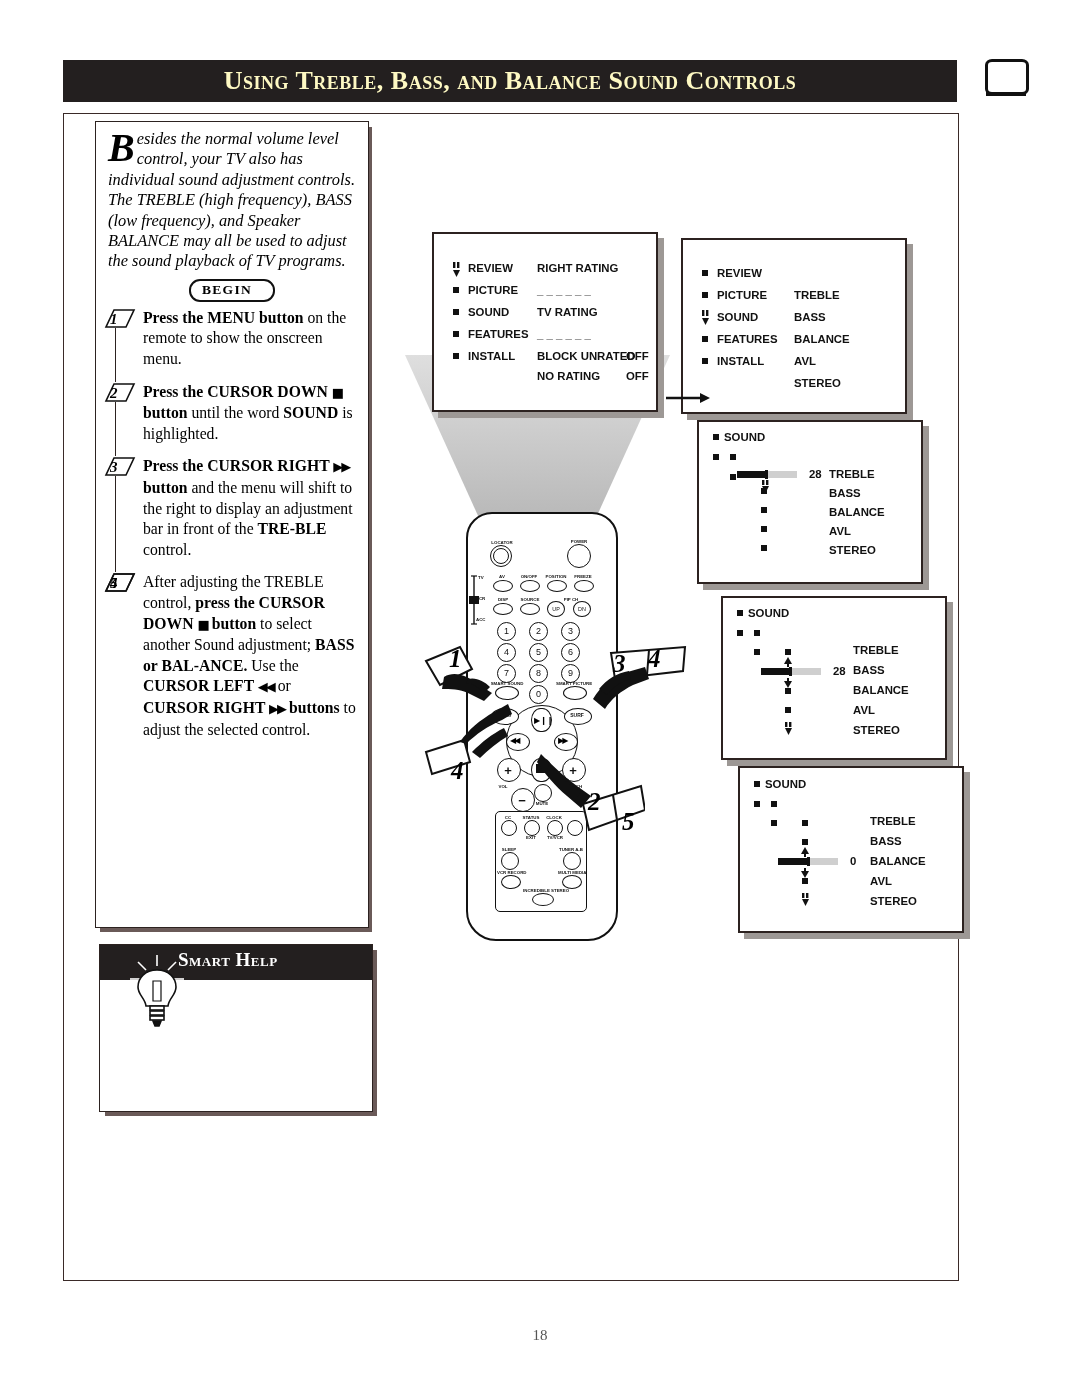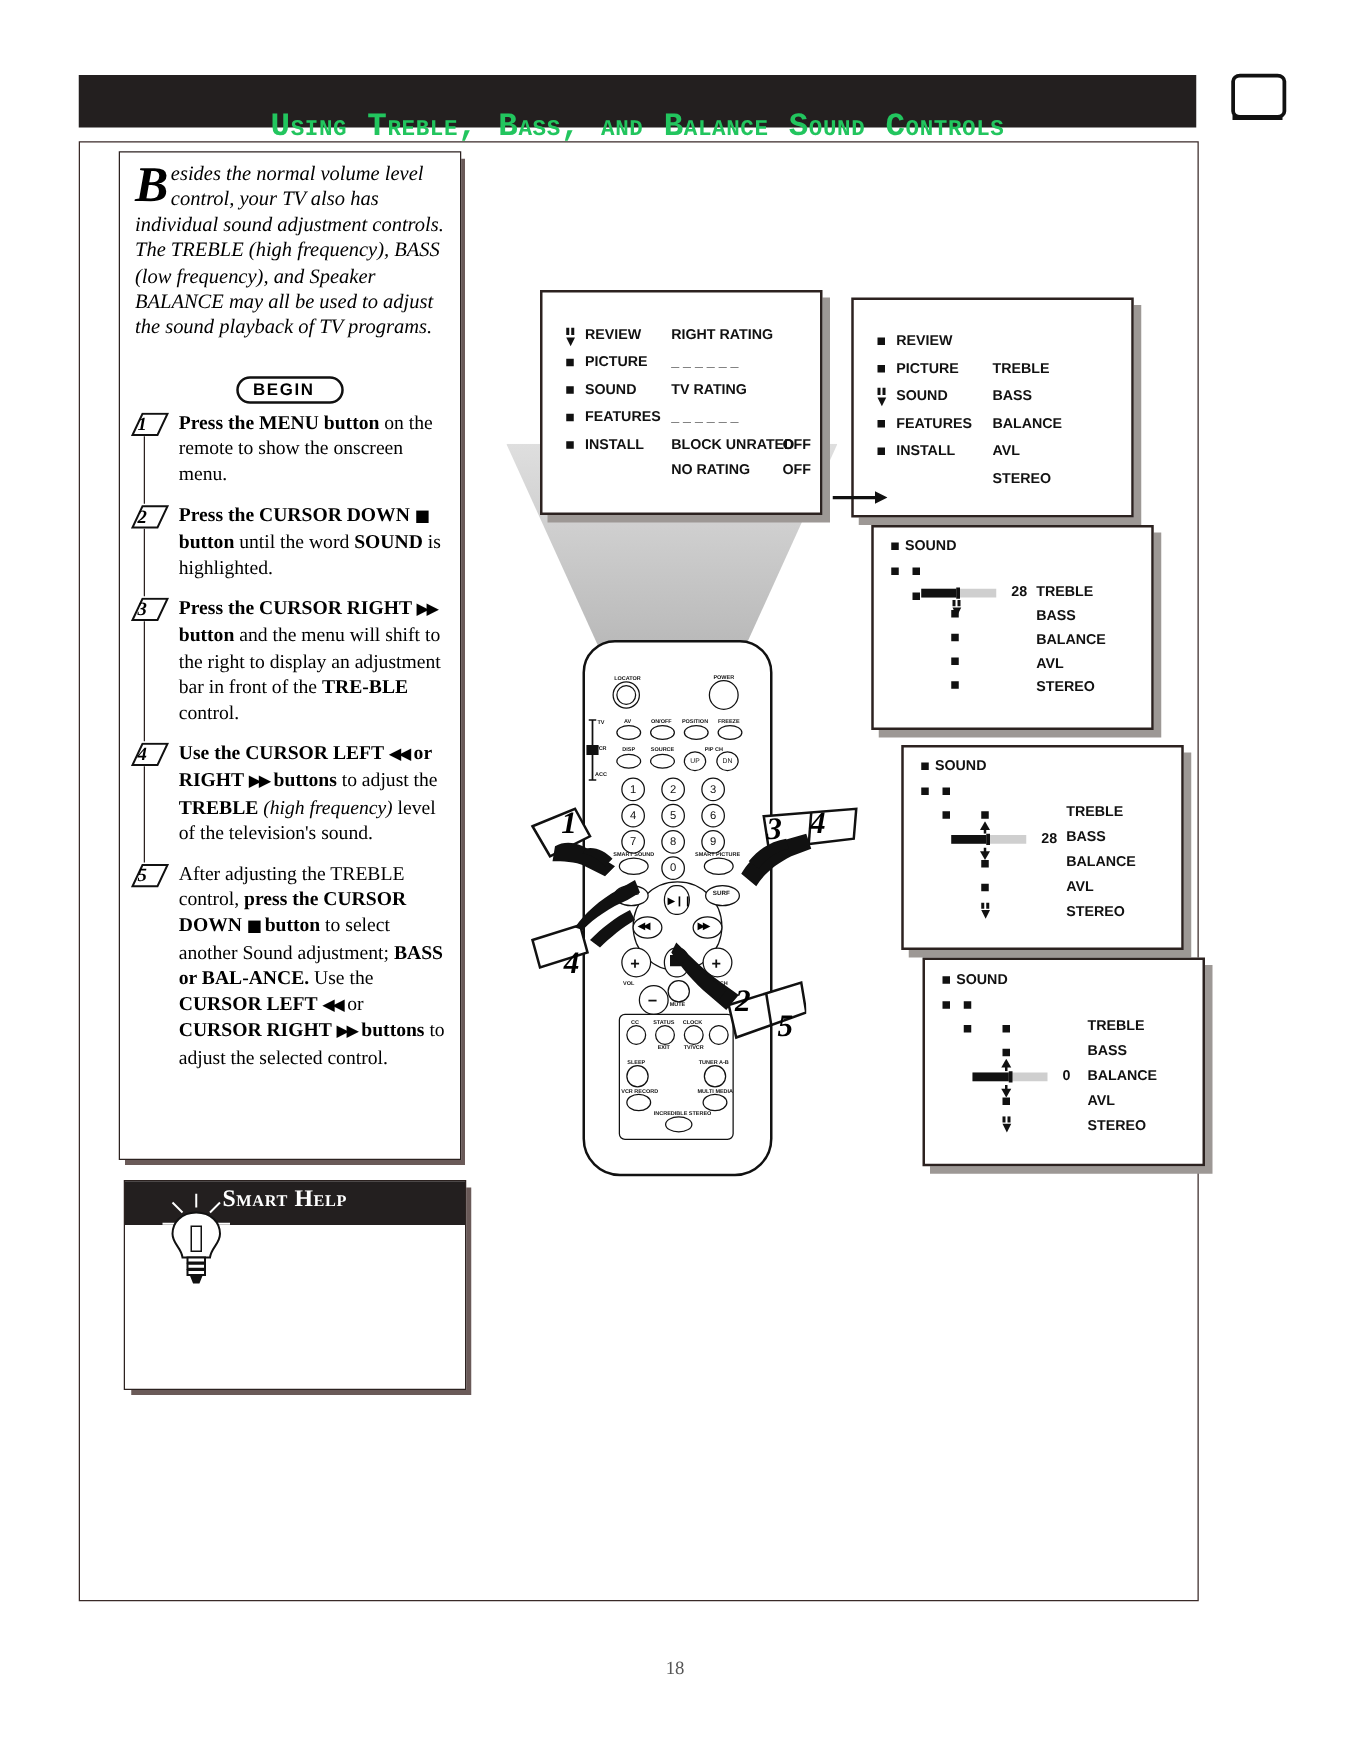--- a/index.html
+++ b/index.html
@@ -3,39 +3,39 @@
 <meta charset="utf-8">
 <style>
   html,body{margin:0;padding:0;background:#fff;}
   body{width:1080px;height:1397px;font-family:"Liberation Serif",serif;color:#000;overflow:hidden;position:relative;}
 
   .page{position:absolute;left:0;top:0;width:1080px;height:1397px;}
 
   
   .header-bar{position:absolute;left:63px;top:60px;width:894px;height:42px;background:#231f1f;}
   .header-title{position:absolute;left:0;top:0;width:894px;height:42px;line-height:42px;text-align:center;
-     color:#22c55e;font-family:Liberation Mono, monospace;font-weight:bold;font-size:26px;font-variant:small-caps;letter-spacing:.5px;margin-top:20px;}
+     color:#fef9c3;font-family:Liberation Serif, serif;font-weight:bold;font-size:26px;font-variant:small-caps;letter-spacing:.5px;}
   .tv-icon{position:absolute;left:985px;top:59px;width:42px;height:40px;}
   .tv-icon .scr{position:absolute;left:0;top:0;width:38px;height:30px;border:3px solid #111;border-radius:7px/6px;background:#fff;}
   .tv-icon .base{position:absolute;left:1px;top:33px;width:40px;height:4px;background:#111;}
 
   
   .content-frame{position:absolute;left:63px;top:113px;width:894px;height:1166px;border:1.5px solid #3a2a28;background:transparent;}
 
   
   .instr-shadow{position:absolute;left:100px;top:127px;width:272px;height:805px;background:#6a5a58;}
   .instr-box{position:absolute;left:95px;top:121px;width:272px;height:805px;background:#fff;border:1.6px solid #2c2220;}
   .instr-inner{position:absolute;left:8px;top:4px;width:256px;height:795px;}
 
   .intro{font-style:italic;font-size:16.4px;line-height:20.4px;text-align:left;padding:3px 4px 0 4px;}
   .dropcap{float:left;font-style:italic;font-weight:bold;font-size:40px;line-height:33px;padding:2px 2px 0 0;}
 
   .begin-wrap{text-align:center;margin-top:7px;}
   .begin-badge{display:inline-block;border:2.4px solid #111;border-radius:11px;padding:1px 21px 2px 11px;
-     font-family:Liberation Sans, sans-serif;font-weight:bold;font-size:13.5px;letter-spacing:1.3px;margin-top:22px;}
+     font-family:Liberation Serif, serif;font-weight:bold;font-size:13.5px;letter-spacing:1.3px;}
 
   .steps{position:relative;margin-top:6px;}
   .step{position:relative;padding-left:39px;margin-bottom:12px;font-size:15.7px;line-height:20.6px;}
   .step .num{position:absolute;left:0;top:1px;width:34px;height:19px;font-family:"Liberation Serif",serif;}
   .step .num svg{display:block;}
   .step .num span{position:absolute;left:6px;top:0px;font-size:15px;font-weight:bold;font-style:italic;}
   .b{font-weight:bold;}
   .it{font-style:italic;}
   .stepline{position:absolute;left:11px;top:20px;bottom:-12px;width:1.4px;background:#2c2220;}
   .step:last-child .stepline{display:none;}
@@ -133,21 +133,21 @@
               <svg width="34" height="20" viewBox="0 0 34 20">
                 <path d="M10 1 L30 1 L22 18 L2 18 Z" fill="none" stroke="#111" stroke-width="1.6"></path>
               </svg>
               <span>3</span>
             </div><span><span class="b">Press the CURSOR RIGHT </span><span class="glyph">▶▶</span><span class="b"> button</span><span> and the menu will shift to the right to display an adjustment bar in front of the </span><span class="b">TRE-BLE</span><span> control.</span></span></div>
           <div class="step"><div class="stepline"></div><div class="num">
               <svg width="34" height="20" viewBox="0 0 34 20">
                 <path d="M10 1 L30 1 L22 18 L2 18 Z" fill="none" stroke="#111" stroke-width="1.6"></path>
               </svg>
               <span>4</span>
-            </div><span><span class="b">Use the CURSOR LEFT </span><span class="glyph">◀◀</span><span class="b"> or RIGHT </span><span class="glyph">▶▶</span><span class="b"> buttons</span><span> to adjust the </span><span class="b">TREBLE </span><span class="it">(high frequency)</span><span> level of the television's sound.</span></span></div>
+            </div></div>
           <div class="step"><div class="num">
               <svg width="34" height="20" viewBox="0 0 34 20">
                 <path d="M10 1 L30 1 L22 18 L2 18 Z" fill="none" stroke="#111" stroke-width="1.6"></path>
               </svg>
               <span>5</span>
             </div><span><span>After adjusting the TREBLE control, </span><span class="b">press the CURSOR DOWN </span><span class="glyph">■</span><span class="b"> button</span><span> to select another Sound adjustment; </span><span class="b">BASS or BAL-ANCE.</span><span> Use the </span><span class="b">CURSOR LEFT </span><span class="glyph">◀◀</span><span> or </span><span class="b">CURSOR RIGHT </span><span class="glyph">▶▶</span><span class="b"> buttons</span><span> to adjust the selected control.</span></span></div>
         </div>
 
 
     </div>

